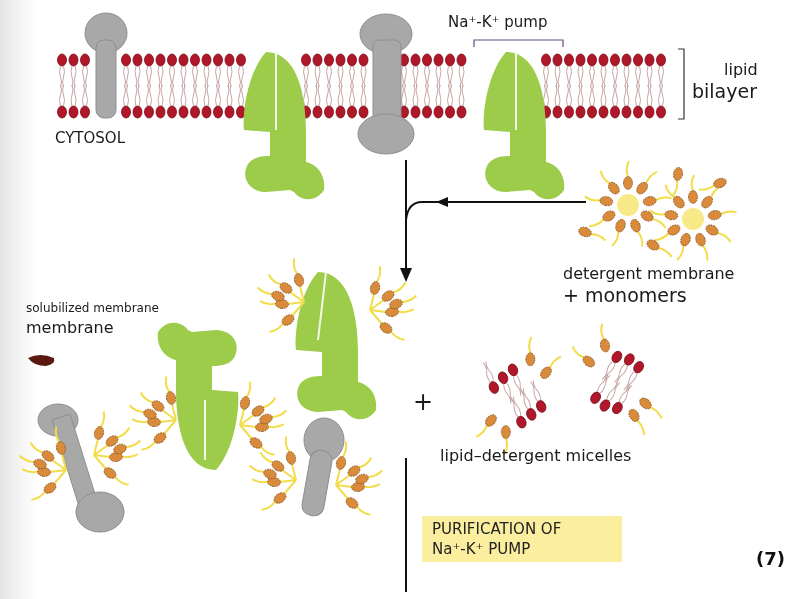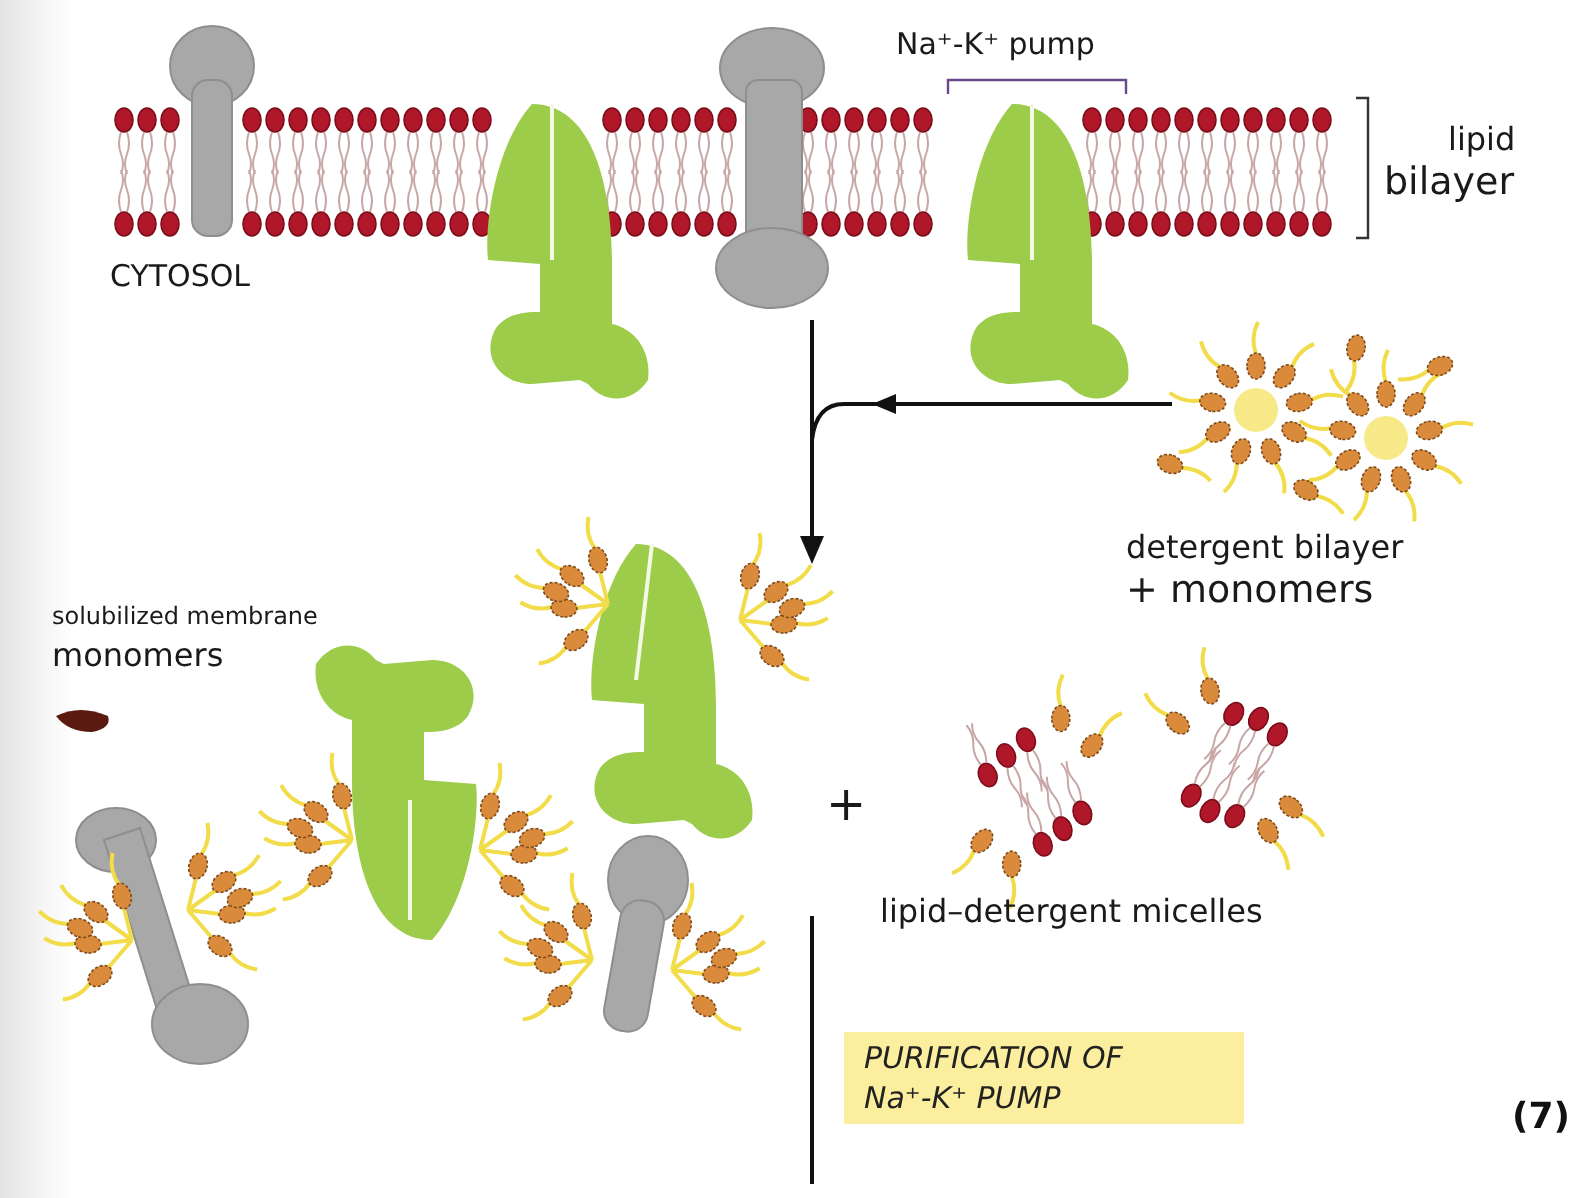--- a/index.html
+++ b/index.html
@@ -4,21 +4,21 @@
 <style>
   html, body { margin: 0; padding: 0; }
   body { width: 796px; height: 599px; background: #ffffff; position: relative; overflow: hidden;
          font-family: "DejaVu Sans", sans-serif; }
   .edge { position: absolute; left: 0; top: 0; width: 38px; height: 599px;
           background: linear-gradient(to right, #e4e4e4, #f6f6f6 60%, #ffffff); }
   svg#diagram { position: absolute; left: 0; top: 0; }
   .lbl { position: absolute; font-size: 16px; color: #1a1a1a; line-height: 20px; white-space: nowrap; }
   .purif { position: absolute; left: 422px; top: 516px; width: 200px; height: 46px;
            background: #fbee9e; padding: 3px 0 2px 10px; box-sizing: border-box;
-           font-size: 15px; line-height: 20px; color: #222; font-style: italic; }
+           font-size: 15px; line-height: 20px; color: #222; }
   .fig { position: absolute; left: 756px; top: 548px; font-weight: bold; font-size: 18px; color: #111; }
 </style>
 </head>
 <body>
 
 <div class="edge"></div>
 
 <svg id="diagram" width="796" height="599" viewBox="0 0 796 599">
   <defs>
     <g id="lipid-up">
@@ -238,24 +238,24 @@
     <use href="#det" transform="translate(-30,-26) rotate(140)"></use>
   </g>
 
   <line x1="406" y1="458" x2="406" y2="592" stroke="#111" stroke-width="2"></line>
 </svg>
 
 <div class="lbl" style="left:448px;top:12px;font-size:15px">Na⁺-K⁺ pump</div>
 <div class="lbl" style="left:724px;top:60px;font-size:16px">lipid</div>
 <div class="lbl" style="left:692px;top:81px;font-size:19px">bilayer</div>
 <div class="lbl" style="left:55px;top:128px;font-size:15px">CYTOSOL</div>
-<div class="lbl" style="left:563px;top:264px;font-size:16px">detergent bilayer</div>
+<div class="lbl" style="left:563px;top:264px;font-size:16px">detergent membrane</div>
 <div class="lbl" style="left:563px;top:285px;font-size:19px">+ monomers</div>
 <div class="lbl" style="left:26px;top:298px;font-size:12px">solubilized membrane</div>
-<div class="lbl" style="left:26px;top:318px;font-size:16px">monomers</div>
+<div class="lbl" style="left:26px;top:318px;font-size:16px">membrane</div>
 <div class="lbl" style="left:413px;top:392px;font-size:24px">+</div>
 <div class="lbl" style="left:440px;top:446px;font-size:16px">lipid–detergent micelles</div>
 
 <div class="purif">
   <div>PURIFICATION OF</div>
   <div>Na⁺-K⁺ PUMP</div>
 </div>
 
 <div class="fig">(7)</div>
 

